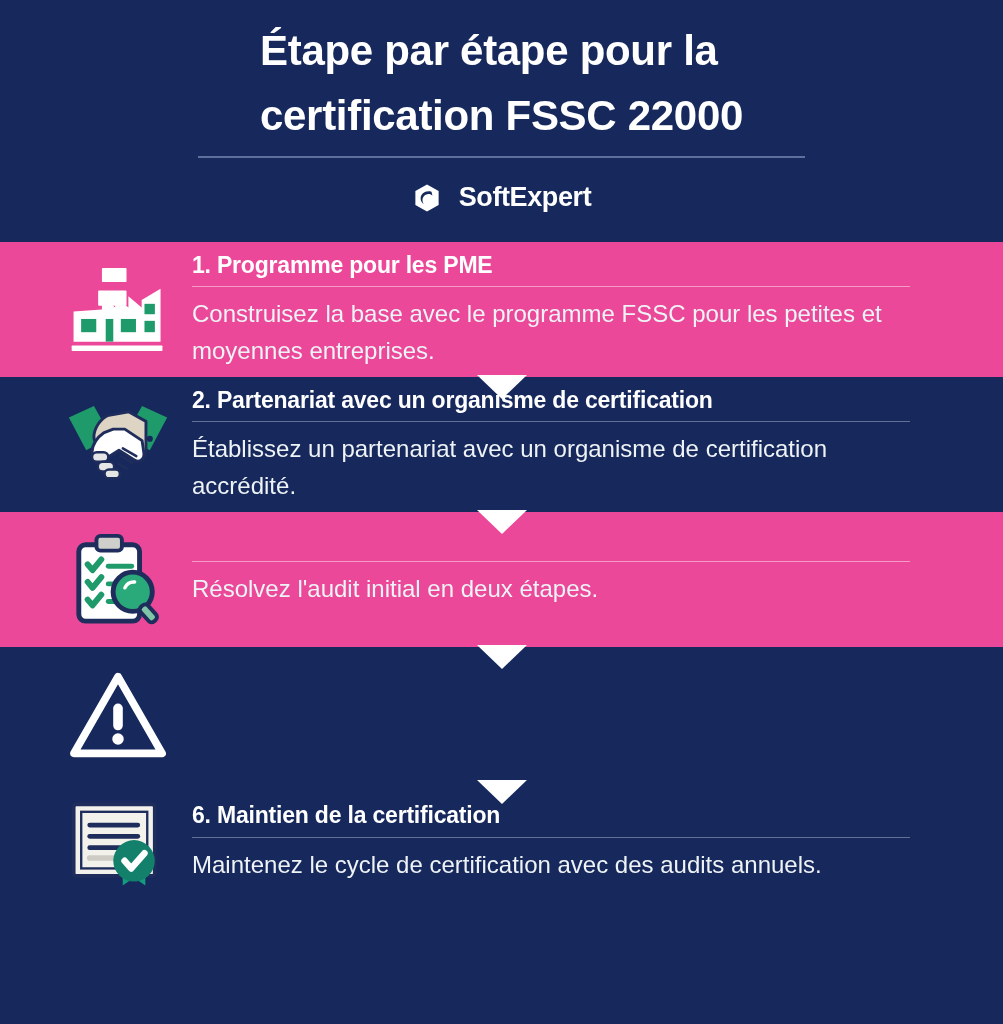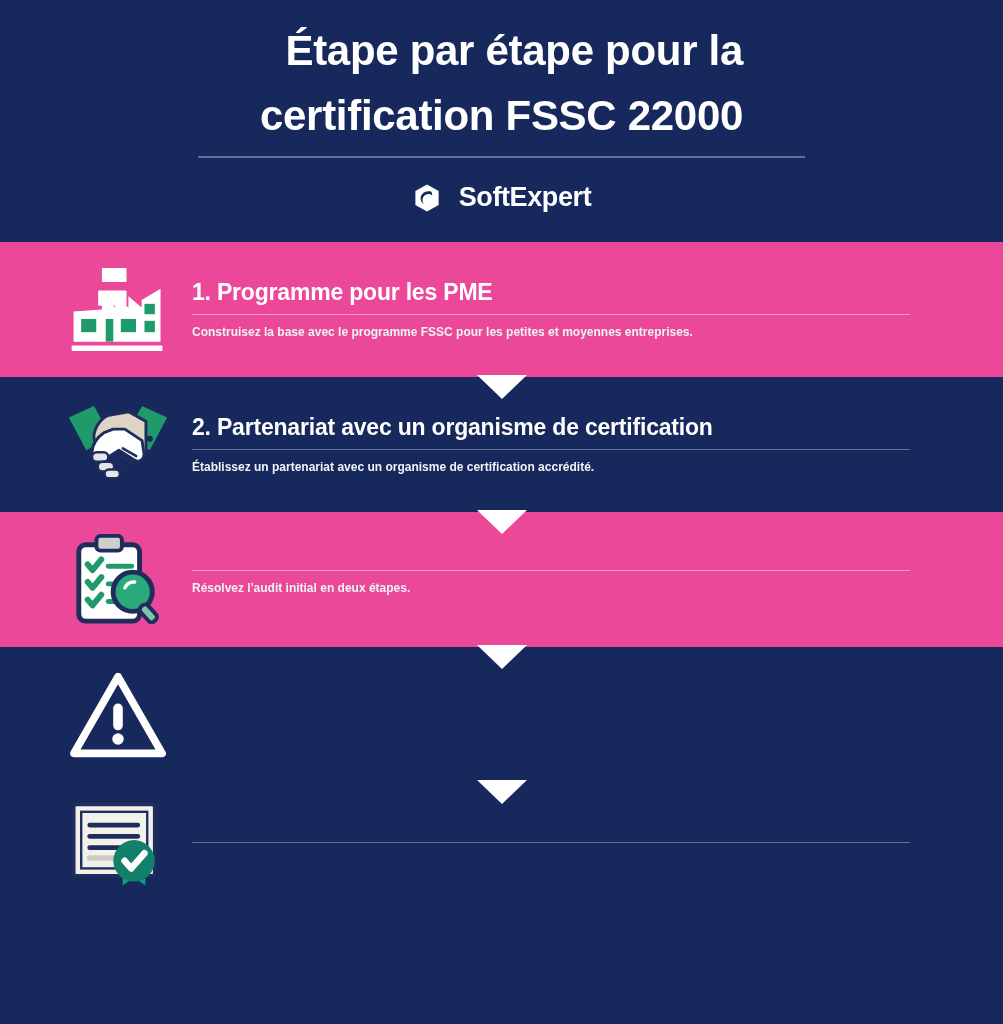--- a/index.html
+++ b/index.html
@@ -13,21 +13,21 @@
 
   
   .header{
     position:absolute;left:0;top:0;width:1003px;height:242px;
     background:#16285c;
     display:flex;flex-direction:column;align-items:center;justify-content:flex-start;
   }
   .title{
     margin:0;padding:18px 60px 0 60px;
     font-size:42px;line-height:1.55;font-weight:bold;color:#ffffff;
-    text-align:right;letter-spacing:-0.3px;max-width:700px;
+    text-align:left;letter-spacing:-0.3px;max-width:700px;
   }
   .header-rule{
     width:607px;height:2px;background:#6b7ba8;margin-top:8px;opacity:.85;
   }
   .brand{
     display:flex;align-items:center;gap:17px;margin-top:24px;
   }
   .brand-mark{width:30px;height:30px;display:block;}
   .brand-name{
     font-size:27px;font-weight:bold;color:#ffffff;letter-spacing:-0.4px;
@@ -56,21 +56,21 @@
   .step-title{
     font-size:23px;font-weight:bold;color:#ffffff;
     letter-spacing:-0.2px;line-height:1.2;white-space:nowrap;
   }
   .step-rule{
     height:1px;background:rgba(255,255,255,.45);
     margin:7px 0 8px 0;width:718px;max-width:100%;
   }
   .step.blue .step-rule{background:rgba(190,200,225,.45);}
   .step-desc{
-    font-size:12px;line-height:1.55;color:#eef3f6;font-weight:700;
+    font-size:24px;line-height:1.55;color:#eef3f6;font-weight:400;
     max-width:710px;
   }
 
   
   .arrow{
     position:absolute;left:50%;transform:translateX(-50%);
     width:0;height:0;
     border-left:25px solid transparent;
     border-right:25px solid transparent;
     border-top:24px solid #ffffff;
@@ -206,18 +206,20 @@
             <line x1="23" y1="40" x2="74" y2="40"></line>
             <line x1="23" y1="52" x2="60" y2="52"></line>
           </g>
           <line x1="23" y1="63" x2="52" y2="63" stroke="#cdcbc4" stroke-width="6" stroke-linecap="round"></line>
           <path d="M58 72 L58 92 L70 84 L82 92 L82 72 Z" fill="#169b7e"></path>
           <circle cx="70" cy="66" r="22" fill="#13806c"></circle>
           <polyline points="60,66 67,74 81,58" fill="none" stroke="#ffffff" stroke-width="7" stroke-linecap="round" stroke-linejoin="round"></polyline>
         </svg>
       </div>
       <div class="step-body">
-        <div class="step-rule"></div>
+        <div class="step-title">6. Maintien de la certification</div>
+        <div class="step-rule"></div>
+        <div class="step-desc">Maintenez le cycle de certification avec des audits annuels.</div>
       </div>
     </div>
 
   </div>
 </div>
 
 </body></html>

